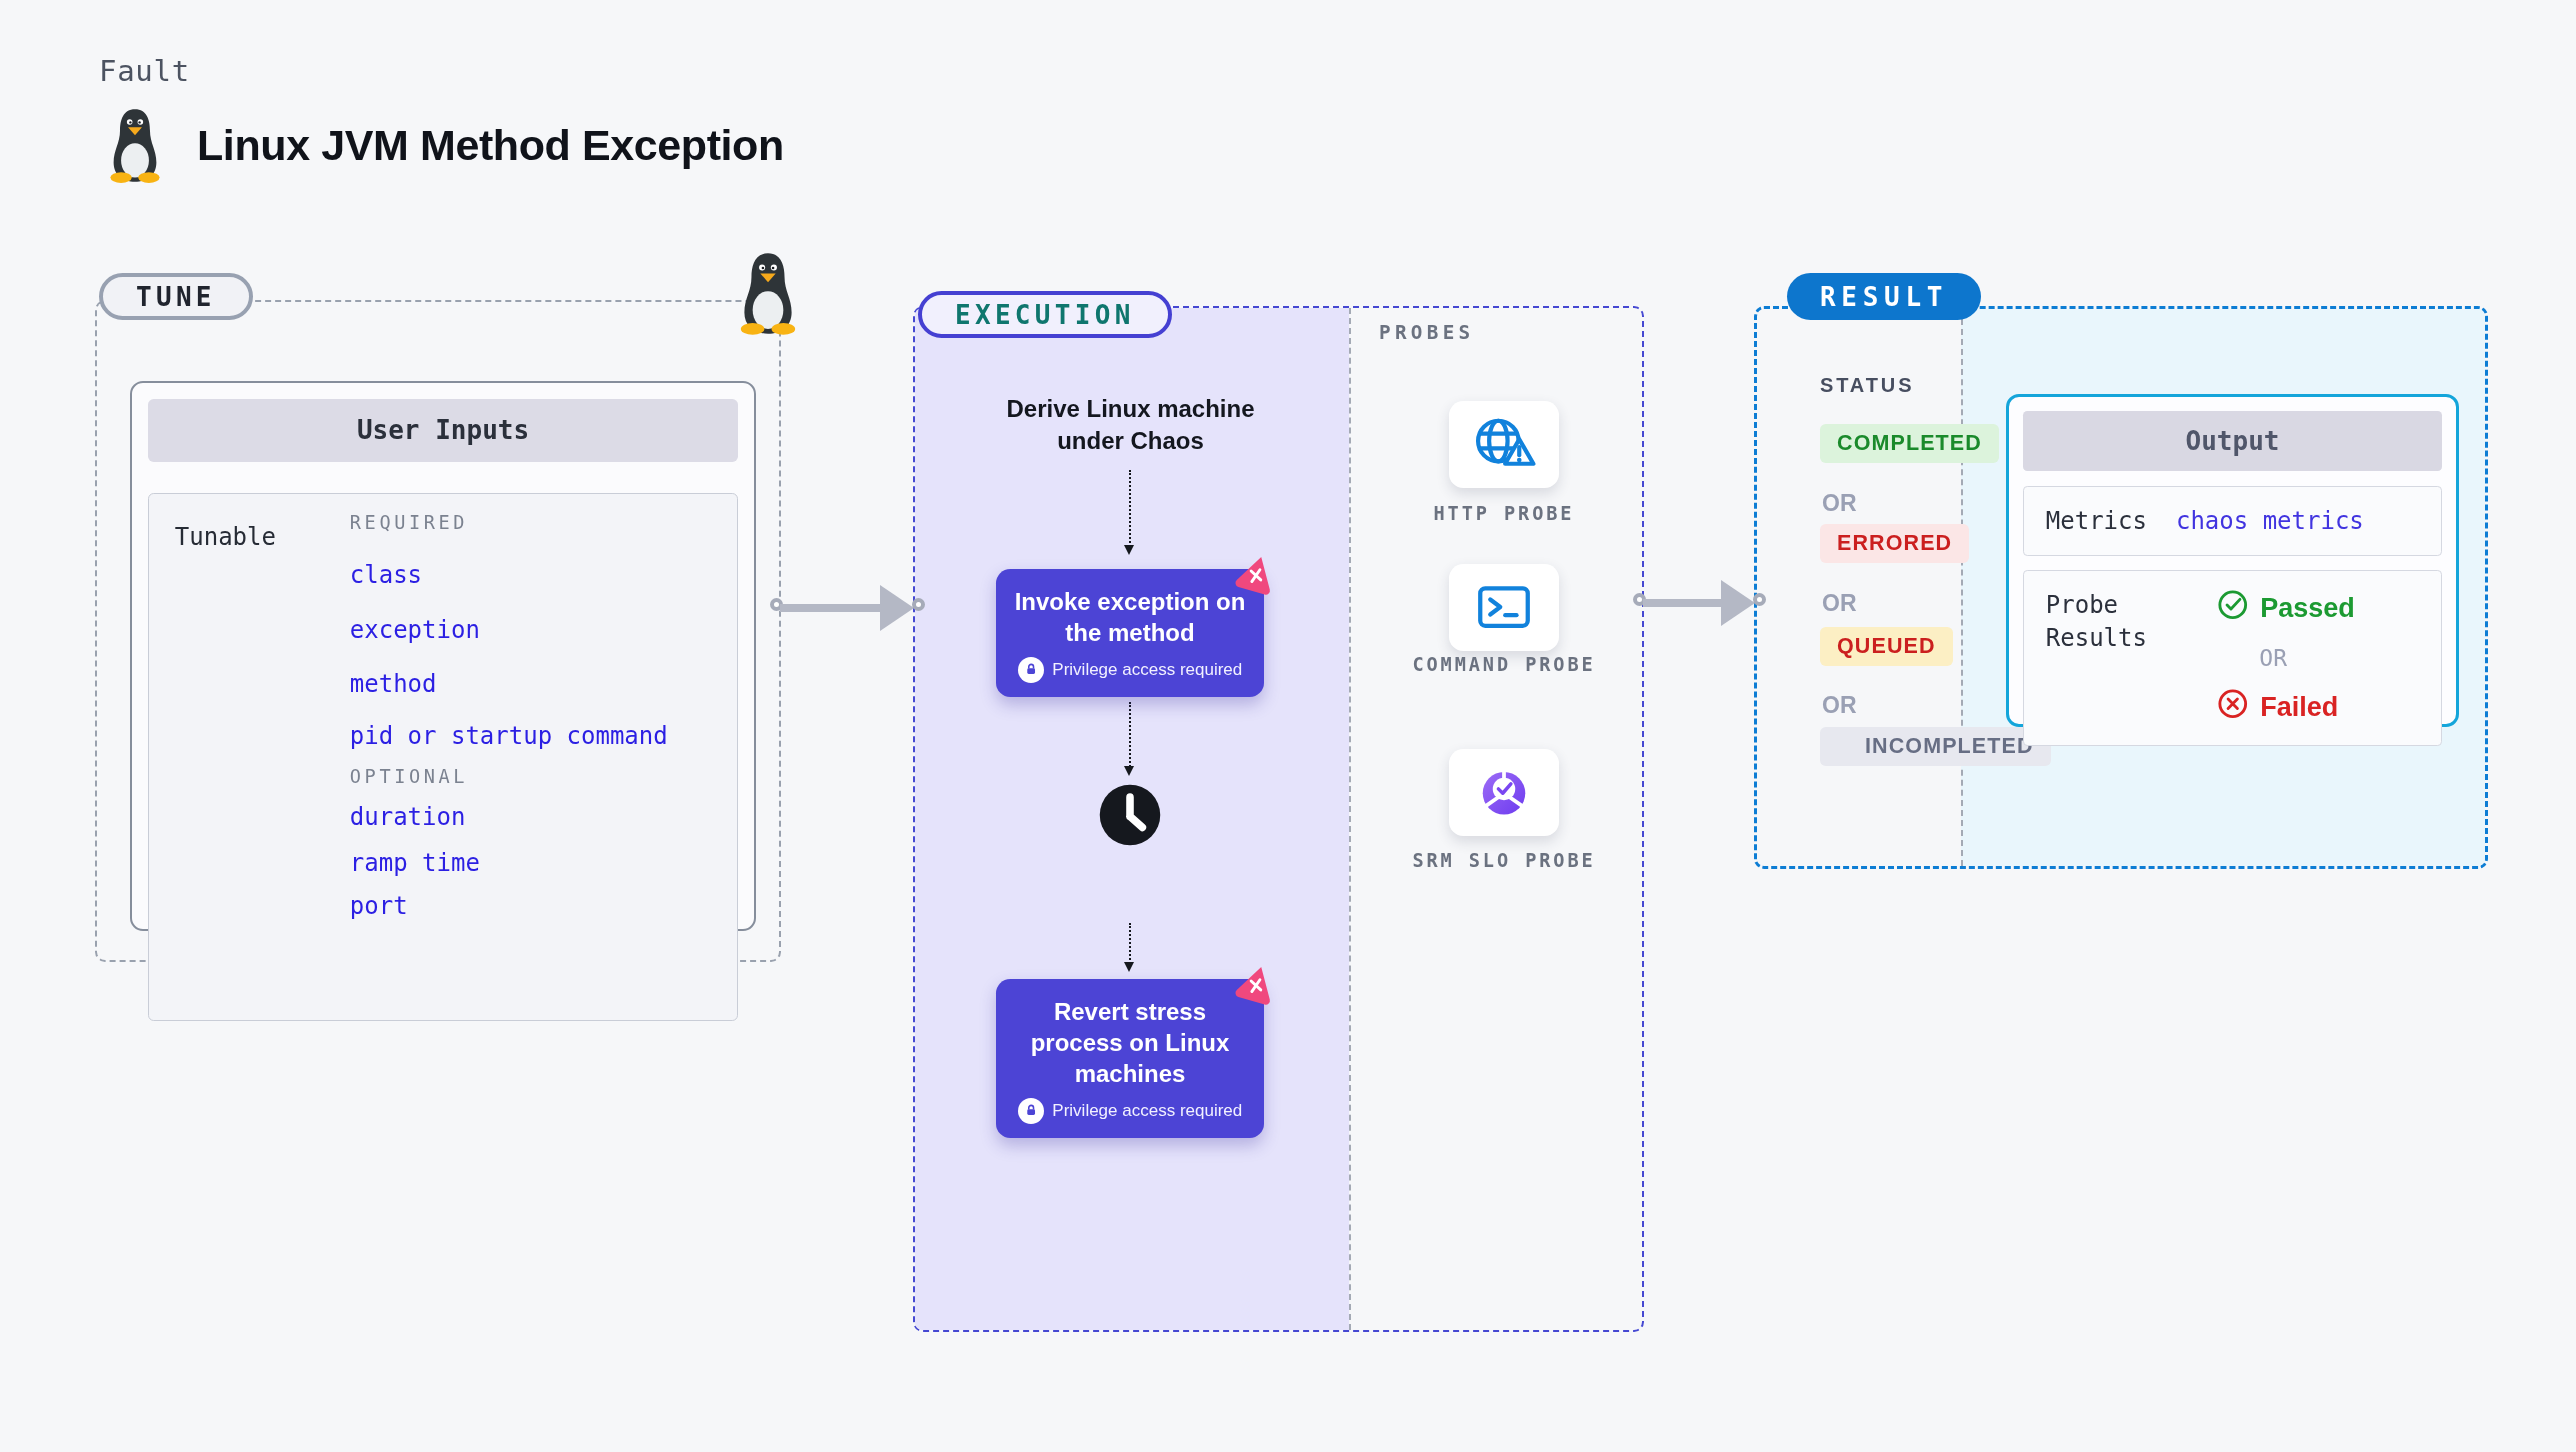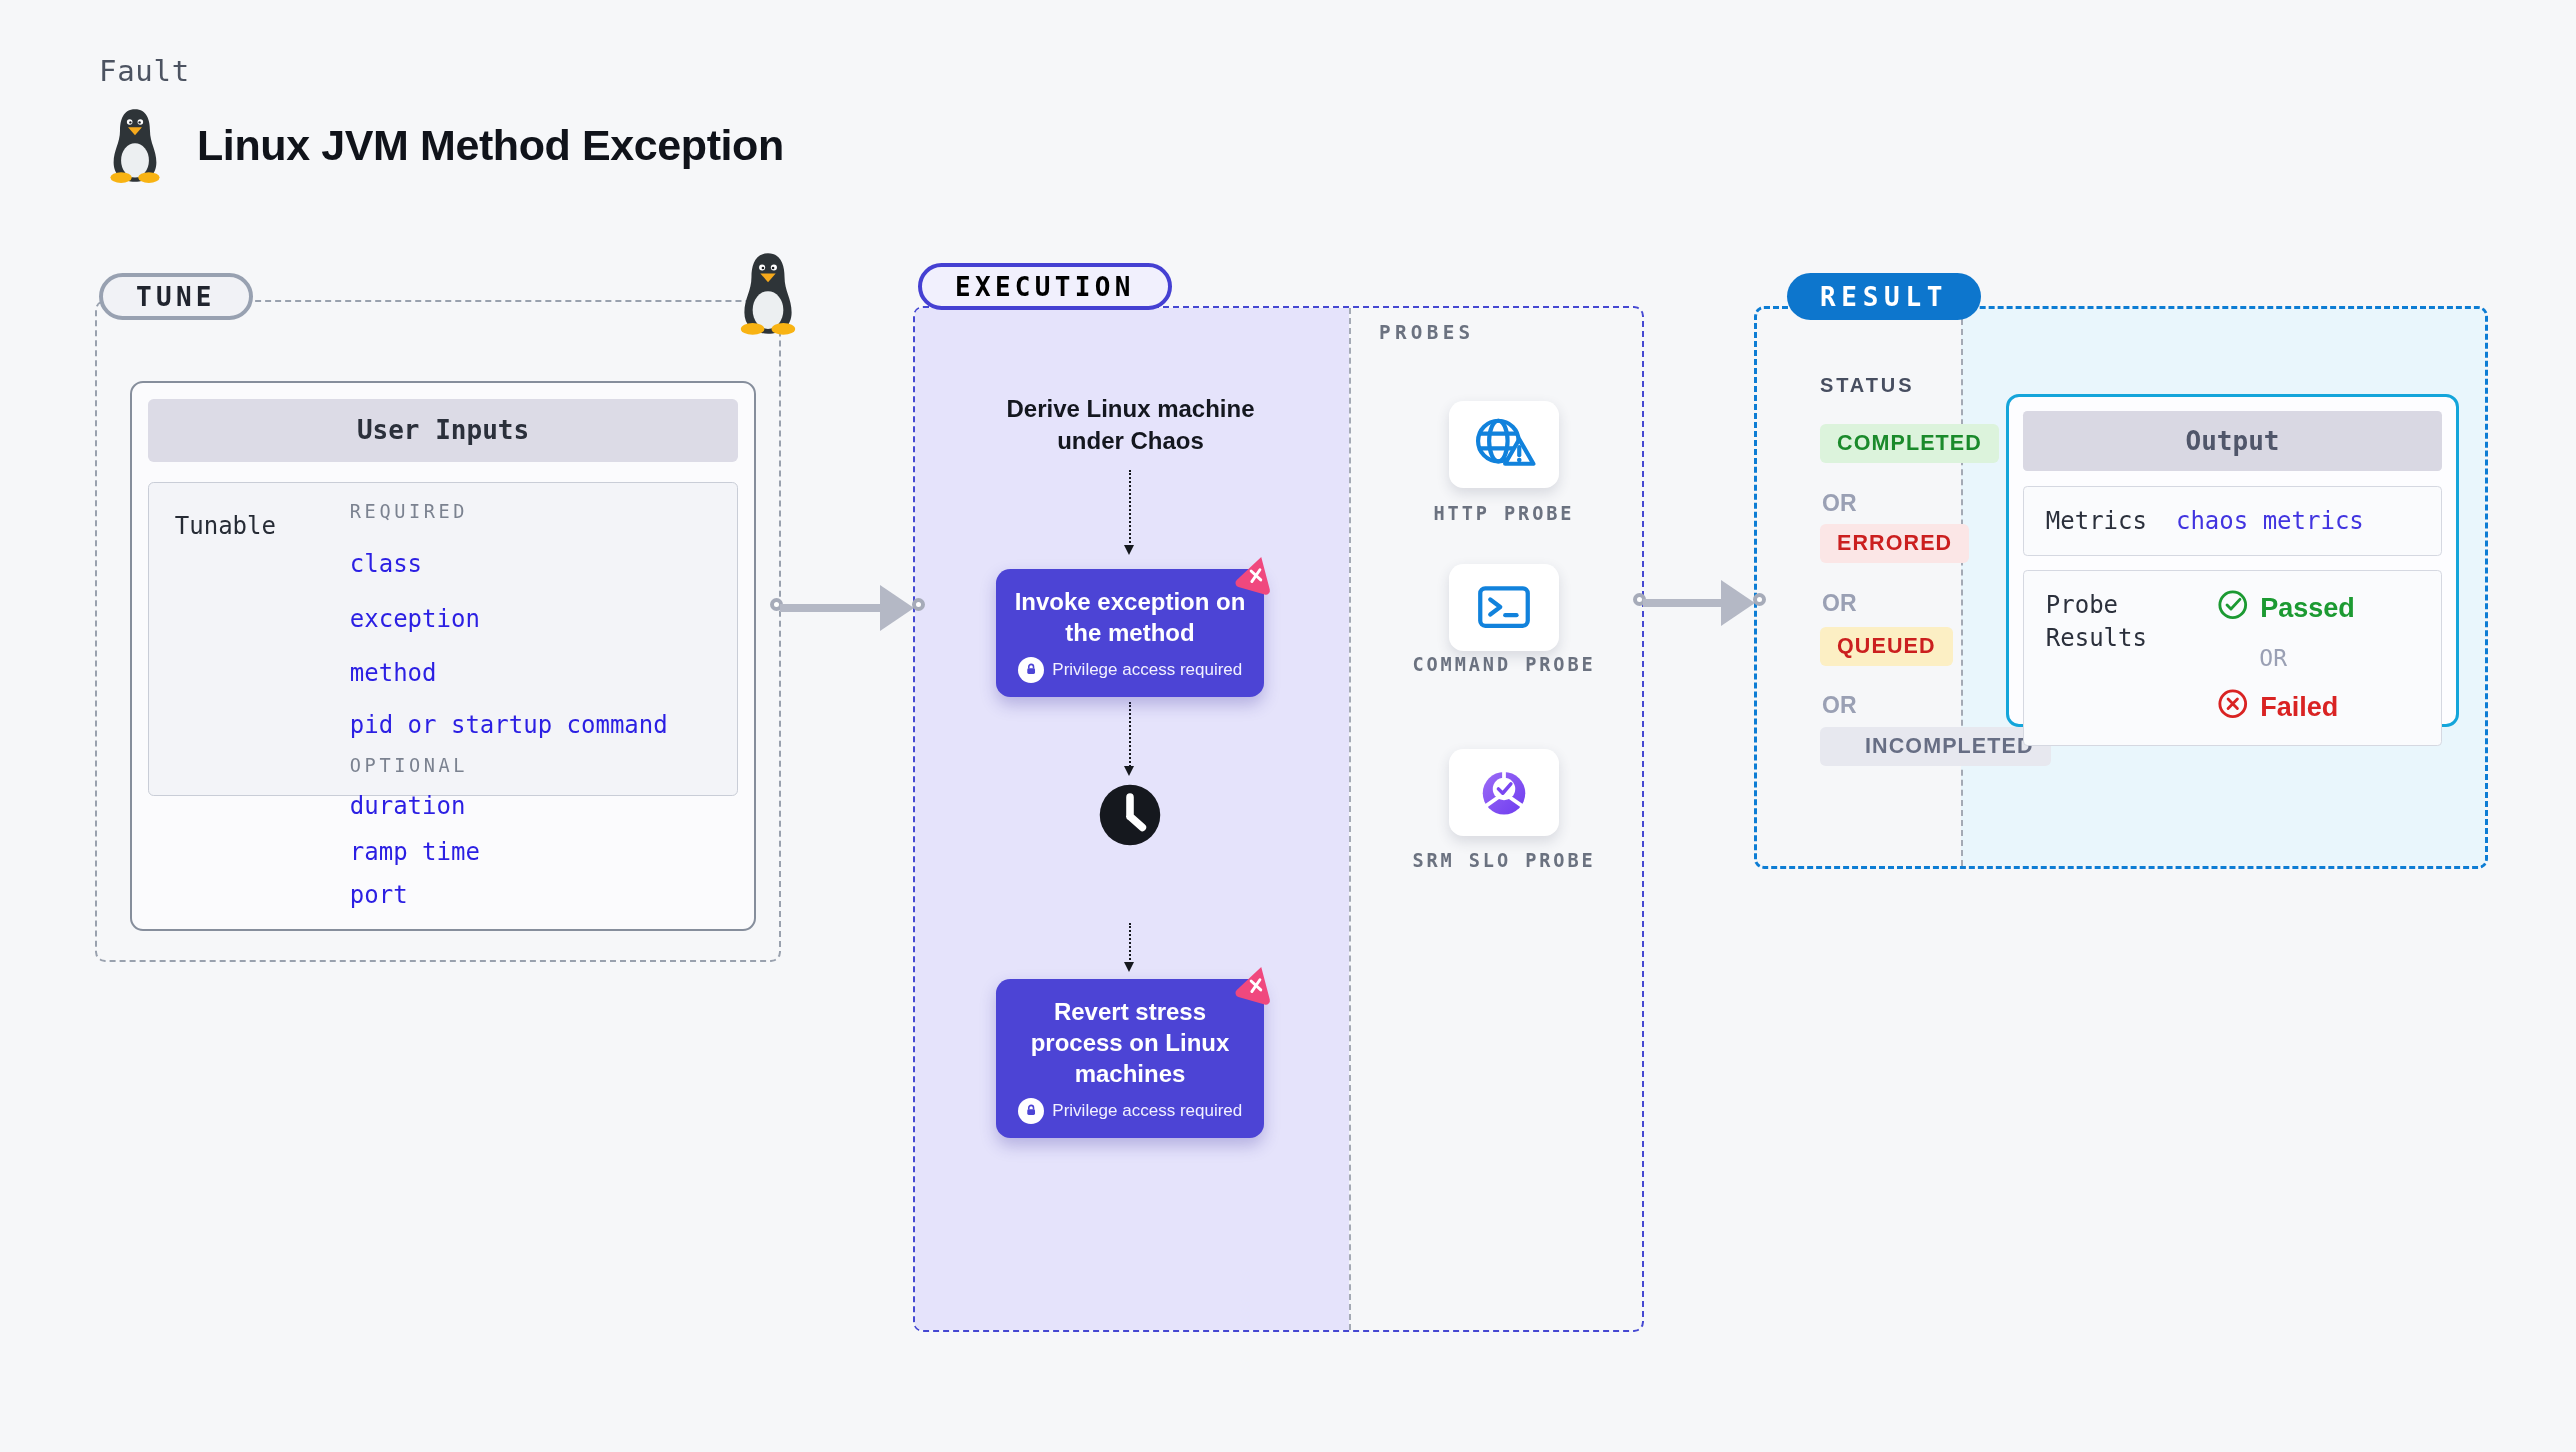--- a/index.html
+++ b/index.html
@@ -43,34 +43,34 @@
   
   .tune-box { left:95px; top:300px; width:686px; height:662px; border:2.9px dashed #99a1ae; }
   .tune-badge { left:99px; top:273px; background:#f1f2f6; border:4.3px solid #98a1b1; color:#20242e; }
   .corner-penguin { position:absolute; left:732px; top:251px; z-index:6; }
 
   .ui-card { position:absolute; left:130px; top:381px; width:626px; height:550px;
              background:#fbfbfd; border:2.9px solid #868e9c; border-radius:13px; padding:15.8px; z-index:2; }
   .ui-card-header { height:63px; background:#dcdbe6; border-radius:5.7px; display:flex;
                     align-items:center; justify-content:center;
                     font-family:"DejaVu Sans Mono",monospace; font-weight:bold; font-size:26px; color:#2b303b; }
-  .ui-table { position:relative; margin-top:20px; height:314px; background:#f3f4f8;
+  .ui-table { position:relative; margin-top:31px; height:528px; background:#f3f4f8;
               border:1.4px solid #c9cdd7; border-radius:5.7px; }
   .tunable-label { position:absolute; left:26px; top:29px;
                    font-family:"DejaVu Sans Mono",monospace; font-size:24px; color:#262b35; }
   .ui-item { position:absolute; left:201px; font-family:"DejaVu Sans Mono",monospace; }
   .ui-group-label { font-size:18.6px; color:#7b8290; letter-spacing:3.6px; }
   .ui-link { font-size:24px; color:#2b1fe3; cursor:pointer; }
 
   
   .exec-box { left:913px; top:306px; width:731px; height:1026px; border:2.9px dashed #4548d2; }
   .exec-fill { position:absolute; left:0; top:0; bottom:0; width:434px; background:#e5e3fb;
                border-radius:7.2px 0 0 7.2px; }
   .exec-divider { position:absolute; left:434px; top:0; bottom:0; border-left:2.1px dashed #a4aab5; }
-  .exec-badge { left:918px; top:263px; background:#f1f0fd; border:4.3px solid #4540d2; color:#000000;text-align:right; }
+  .exec-badge { left:918px; top:291px; background:#f1f0fd; border:4.3px solid #4540d2; color:#0f766e;text-align:right; }
 
   .step-text { position:absolute; z-index:2; text-align:center; font-weight:bold;
                font-size:24px; line-height:31.5px; color:#14171f; }
   .chaos-step { position:absolute; z-index:3; width:268px; background:#4c44d5; border-radius:14.3px;
                 padding:17px 14.3px 14.3px; text-align:center;
                 box-shadow:0 7.2px 15.8px rgba(60,52,160,0.28); }
   .chaos-step .step-title { color:#ffffff; font-weight:bold; font-size:24px; line-height:31px; }
   .priv-row { display:flex; align-items:center; justify-content:center; gap:8.6px; margin-top:8.6px; }
   .lock-circle { width:26px; height:26px; border-radius:50%; background:#ffffff;
                  display:flex; align-items:center; justify-content:center; flex:0 0 auto; }

